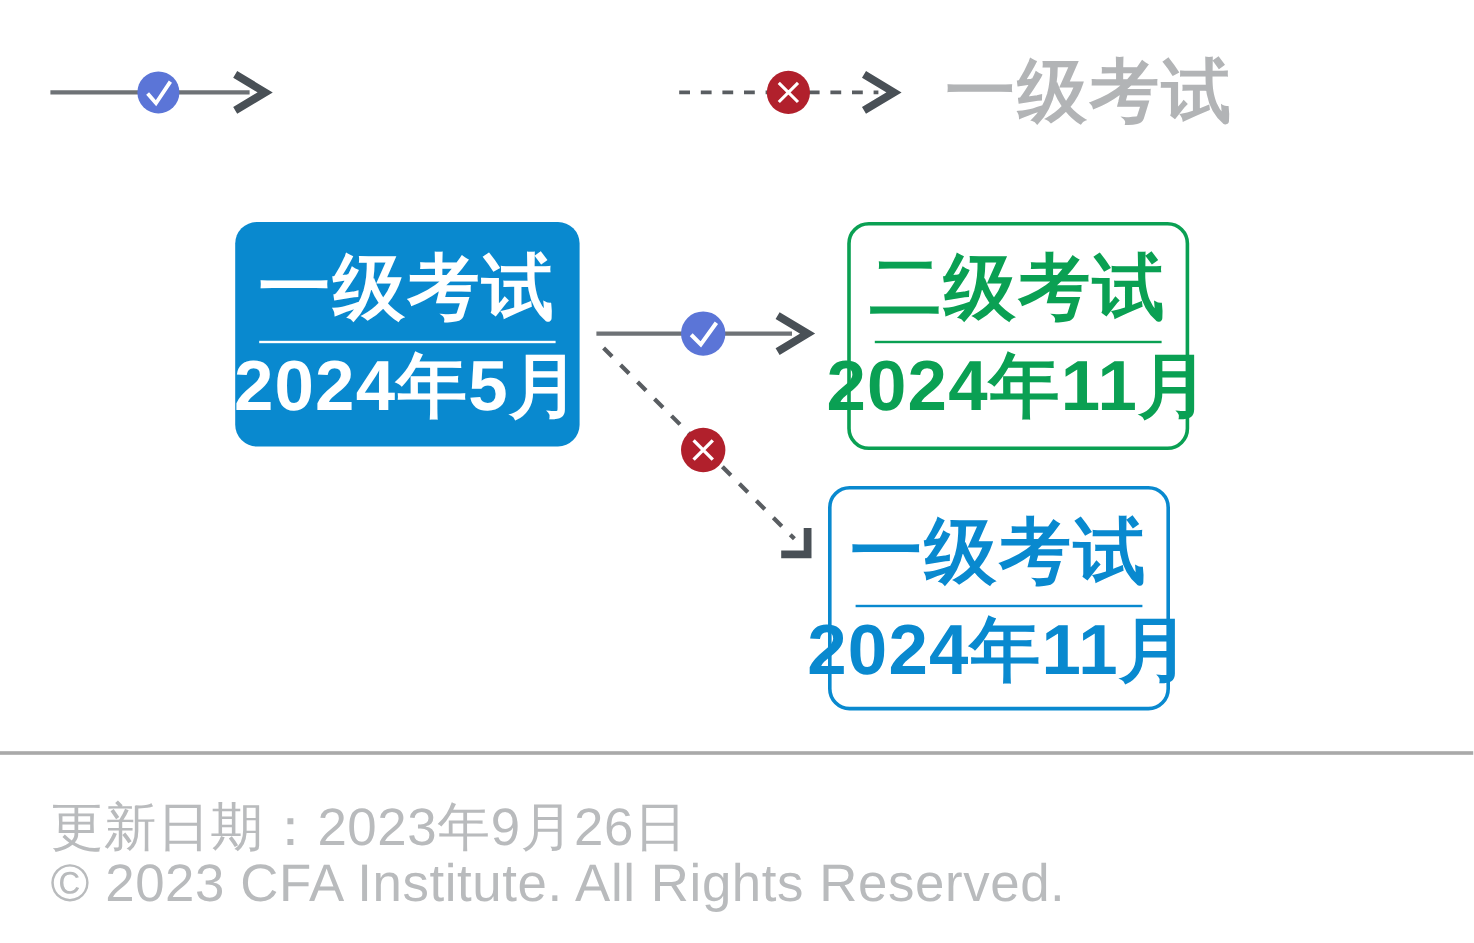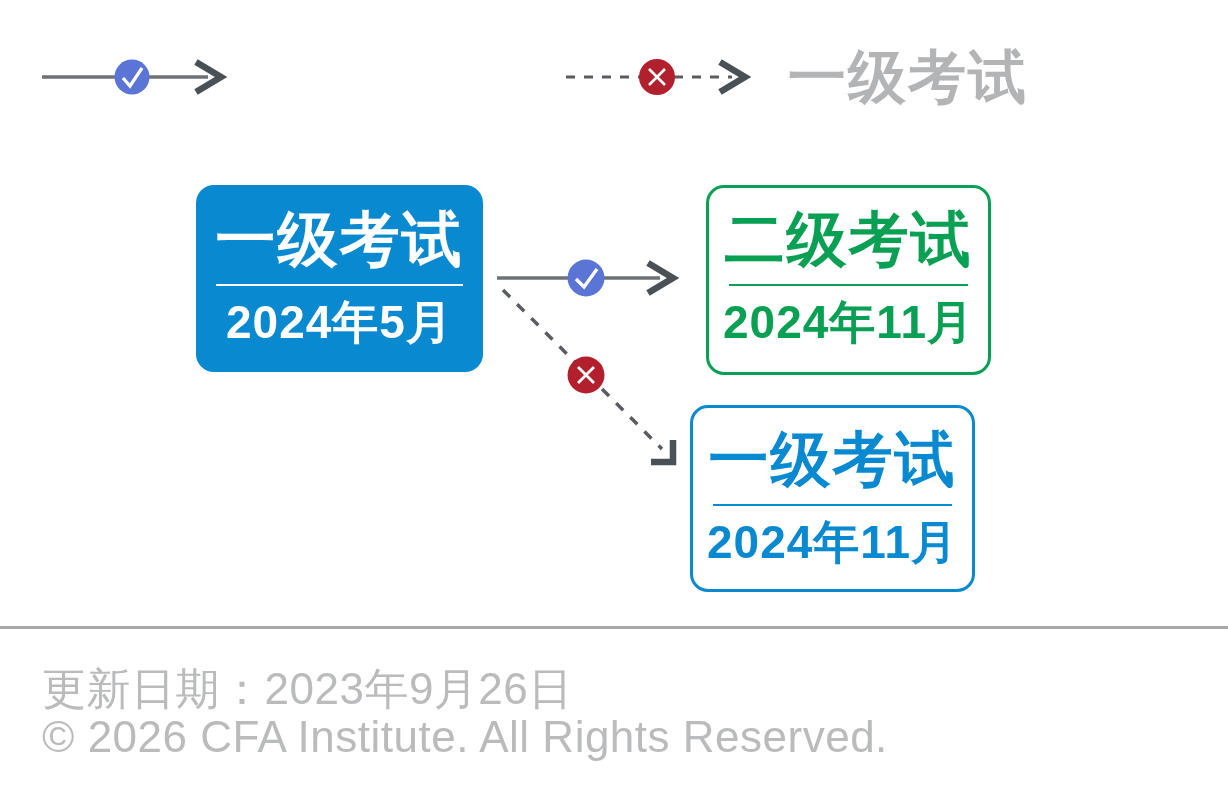--- a/index.html
+++ b/index.html
@@ -41,21 +41,21 @@
   }
   .node-title {
     font-size: 60px;
     font-weight: 900;
     letter-spacing: 2px;
     line-height: 70px;
     white-space: nowrap;
   }
   .node-divider { width: 86%; height: 2px; margin: 9px 0 9px; }
   .node-date {
-    font-size: 46px;
+    font-size: 59px;
     font-weight: 900;
     letter-spacing: 1px;
     line-height: 54px;
     white-space: nowrap;
   }
   #node-level1-may {
     left: 196px; top: 185px; width: 287px; height: 187px;
     background: #0989cf;
   }
   #node-level1-may .node-title, #node-level1-may .node-date { color: #ffffff; }
@@ -155,15 +155,15 @@
   </div>
 
   <div class="node" id="node-level1-nov">
     <div class="node-title" data-bind="diagram.nodes.level1_nov.title">一级考试</div>
     <div class="node-divider"></div>
     <div class="node-date" data-bind="diagram.nodes.level1_nov.date">2024年11月</div>
   </div>
 
   <div class="footer-divider"></div>
   <div class="footer-text" id="footer-updated" data-bind="footer.updated">更新日期：2023年9月26日</div>
-  <div class="footer-text" id="footer-copyright" data-bind="footer.copyright">© 2026 CFA Institute. All Rights Reserved.</div>
+  <div class="footer-text" id="footer-copyright" data-bind="footer.copyright">© 2023 CFA Institute. All Rights Reserved.</div>
 
 </div>
 
 </body></html>

